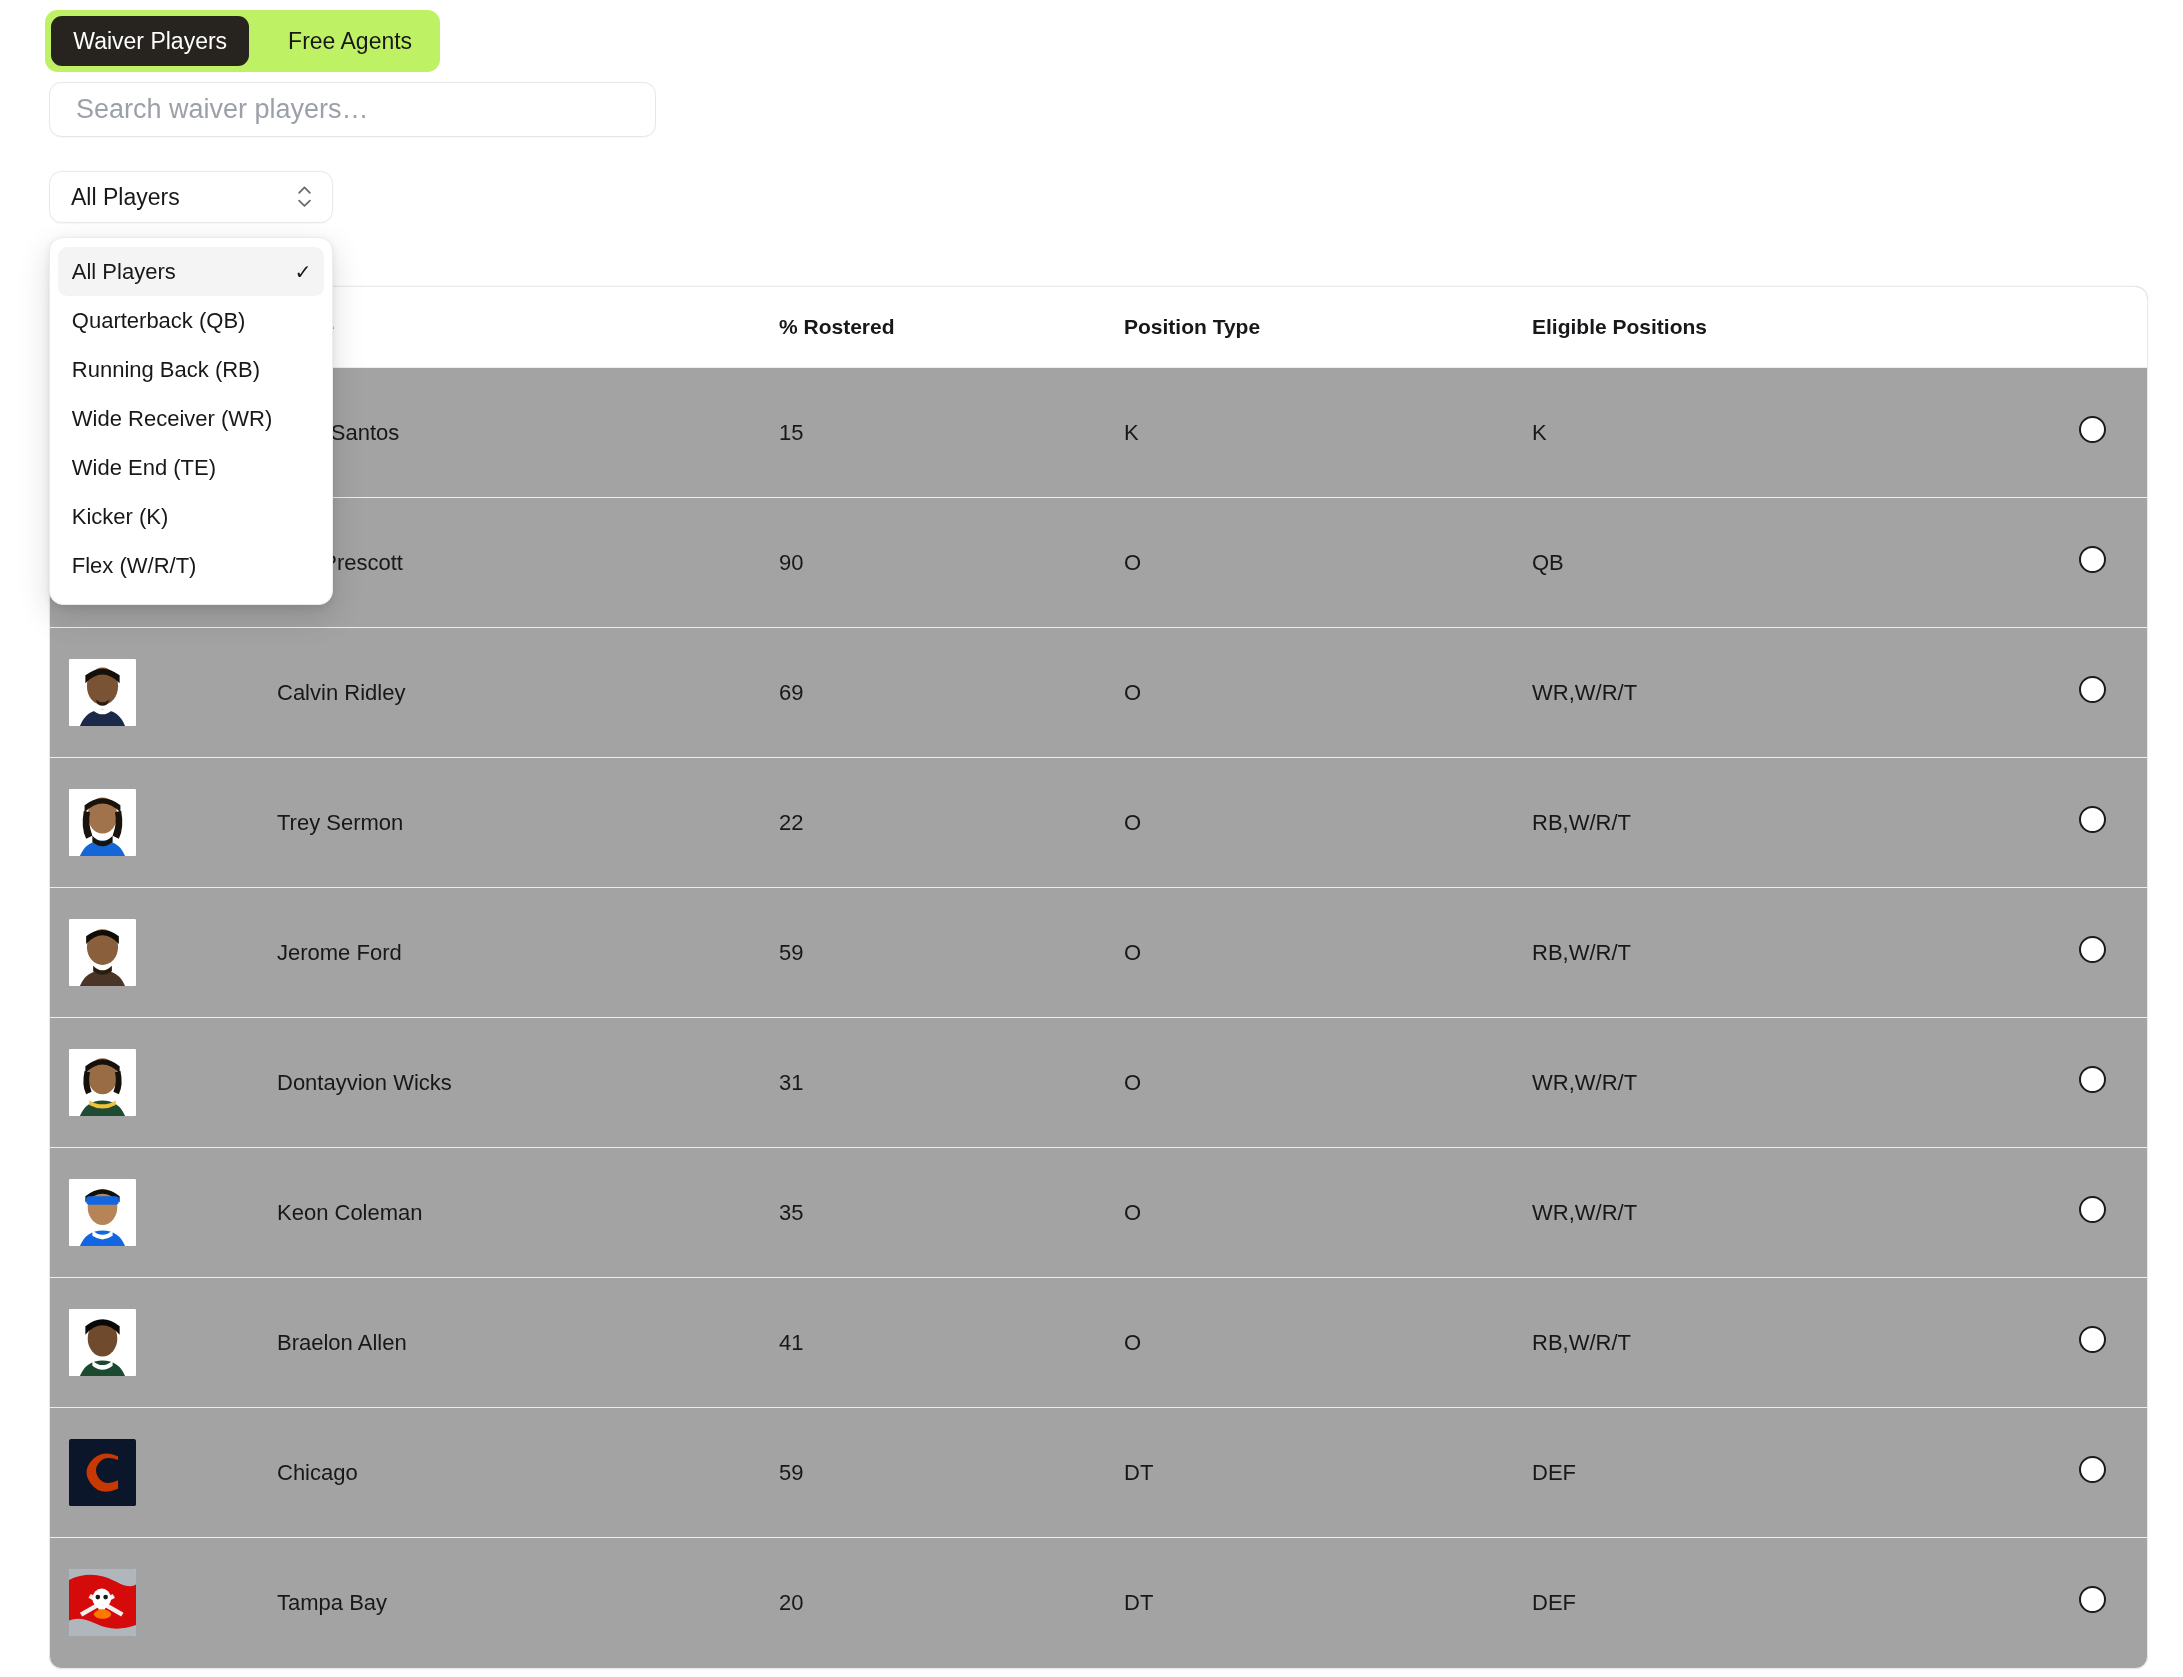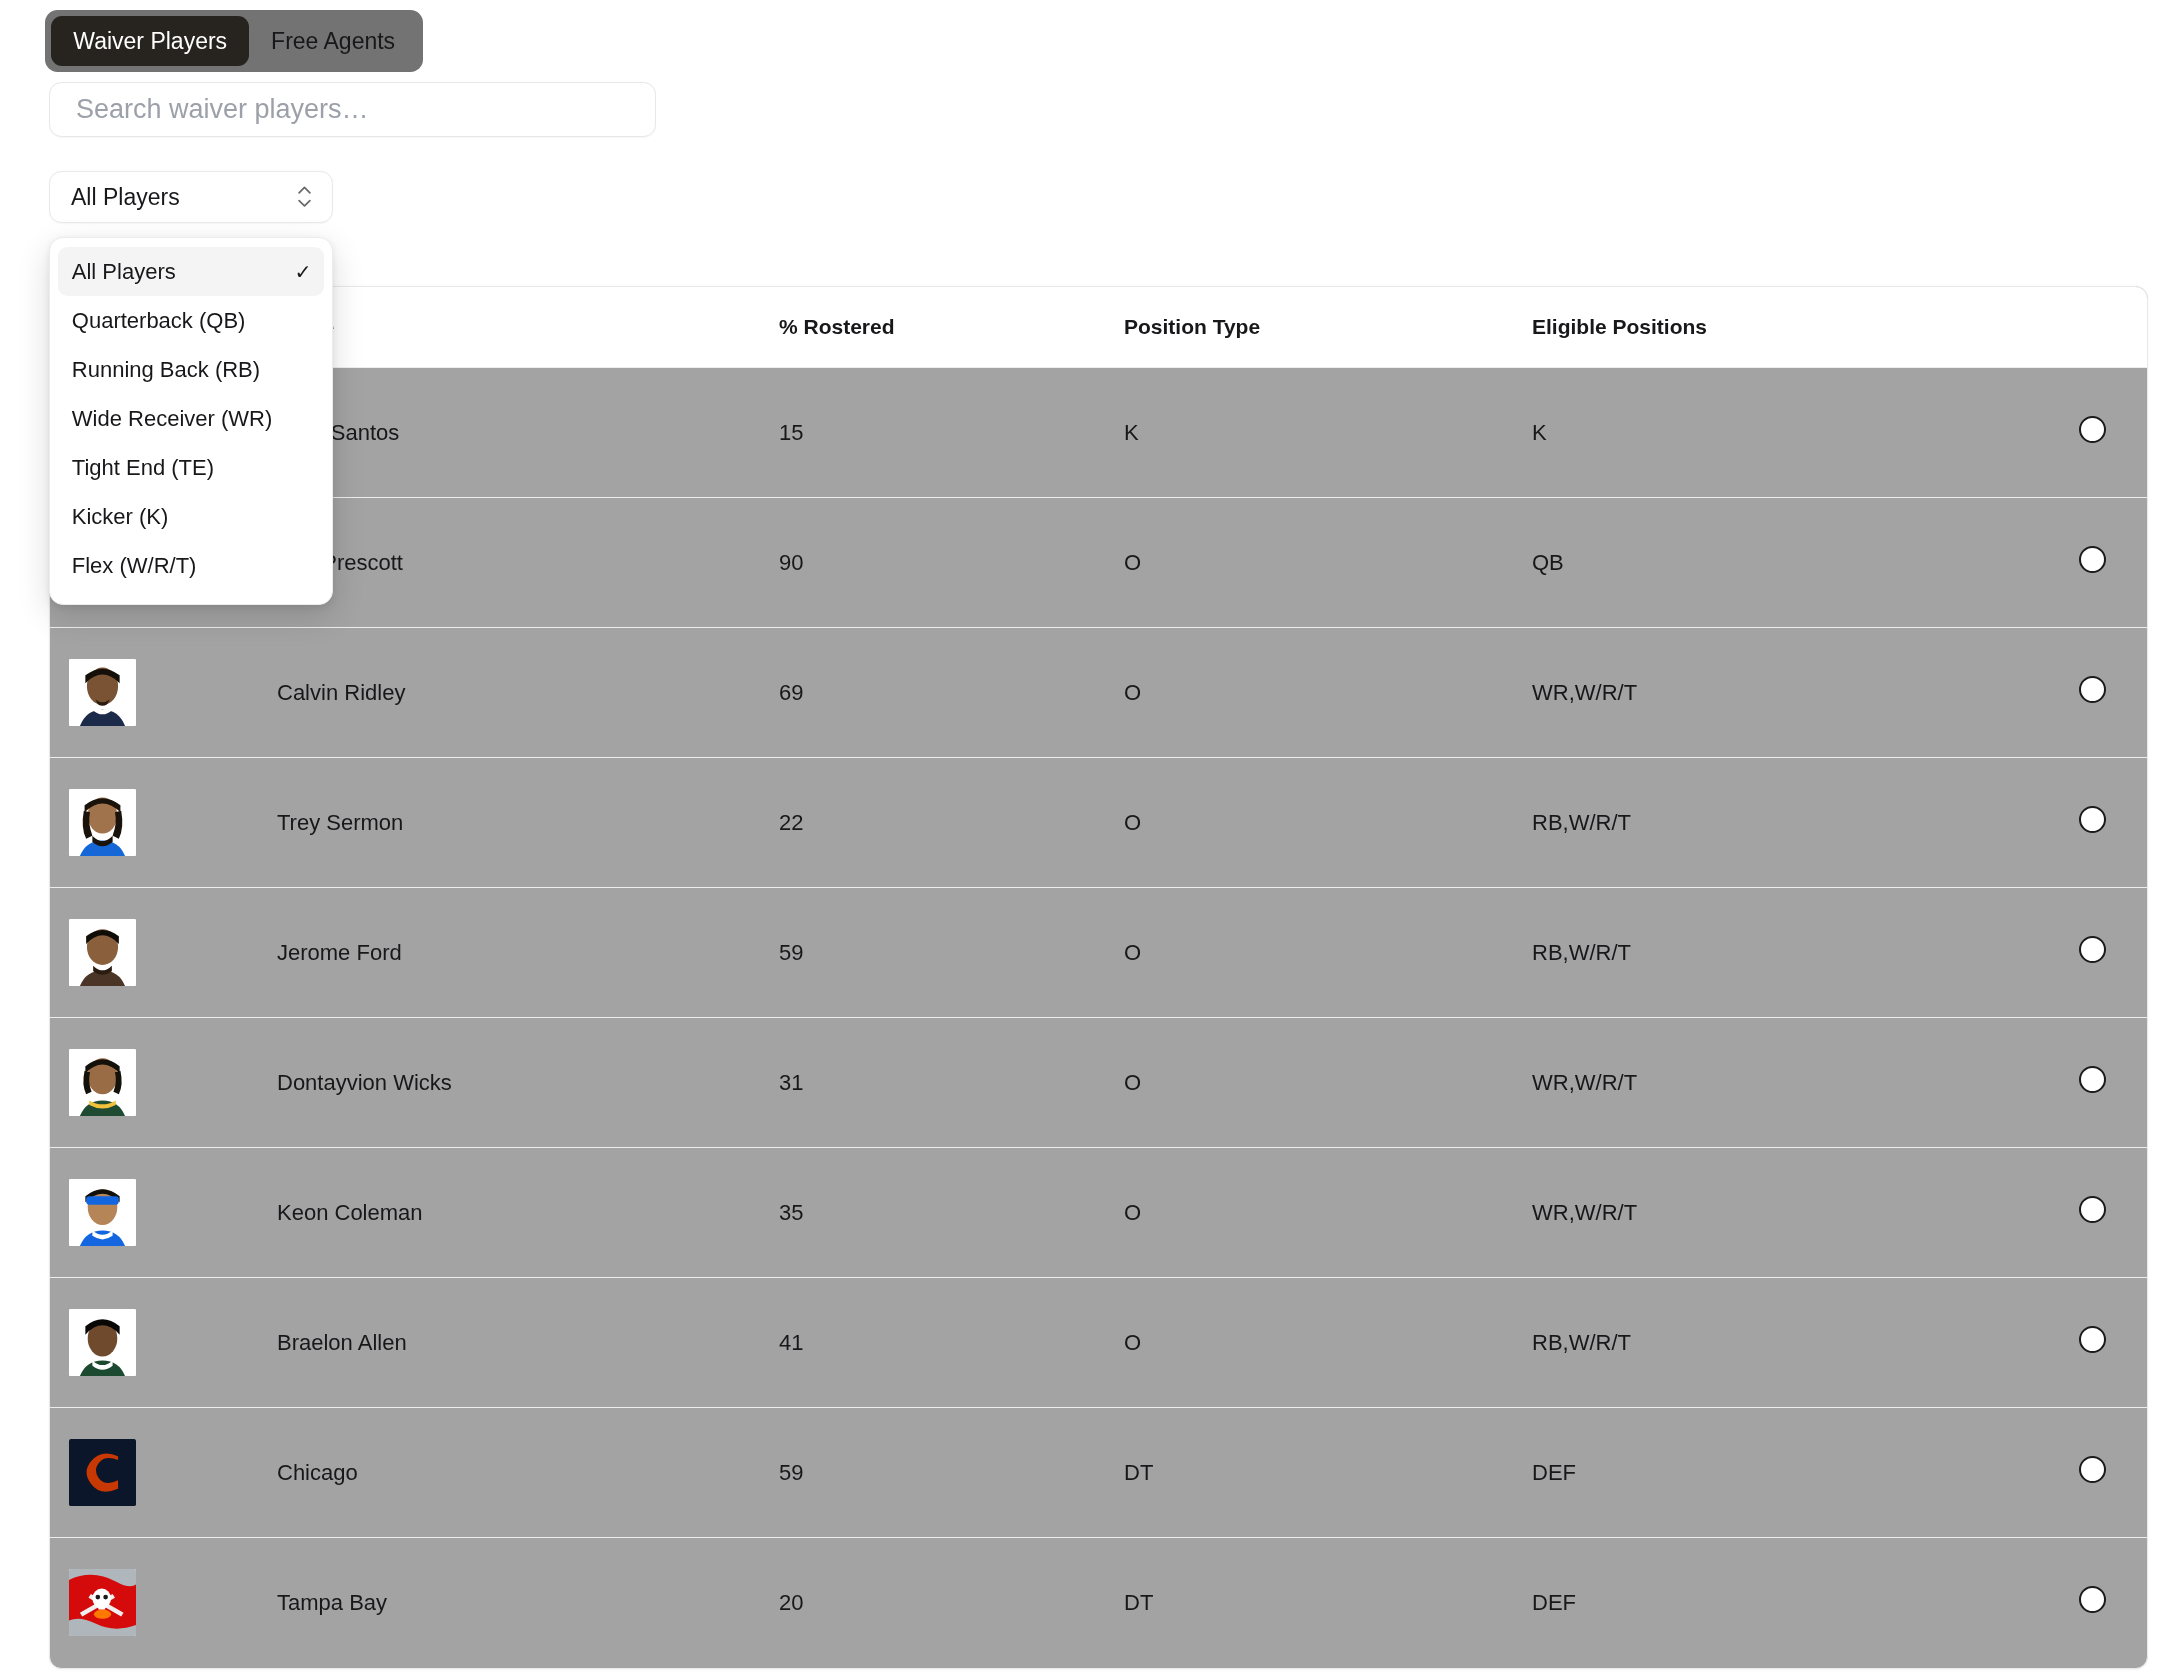--- a/index.html
+++ b/index.html
@@ -21,22 +21,22 @@
     overflow: hidden;
   }
 
   
   .tabs {
     position: absolute;
     left: 45px;
     top: 10.2px;
     display: inline-flex;
     align-items: flex-end;
-    gap: 0px;
-    background: #737373;
+    gap: 17px;
+    background: #bef264;
     border-radius: 12.5px;
     padding: 6.3px 6.3px;
   }
   .tab {
     font-size: 23px;
     line-height: 1;
     padding: 13.3px 22px;
     border-radius: 11px;
     color: #18181b;
     background: transparent;
@@ -251,21 +251,21 @@
     </div>
     <div class="opt">
       <span>Running Back (RB)</span>
       <span class="chk"></span>
     </div>
     <div class="opt">
       <span>Wide Receiver (WR)</span>
       <span class="chk"></span>
     </div>
     <div class="opt">
-      <span>Tight End (TE)</span>
+      <span>Wide End (TE)</span>
       <span class="chk"></span>
     </div>
     <div class="opt">
       <span>Kicker (K)</span>
       <span class="chk"></span>
     </div>
     <div class="opt">
       <span>Flex (W/R/T)</span>
       <span class="chk"></span>
     </div>

